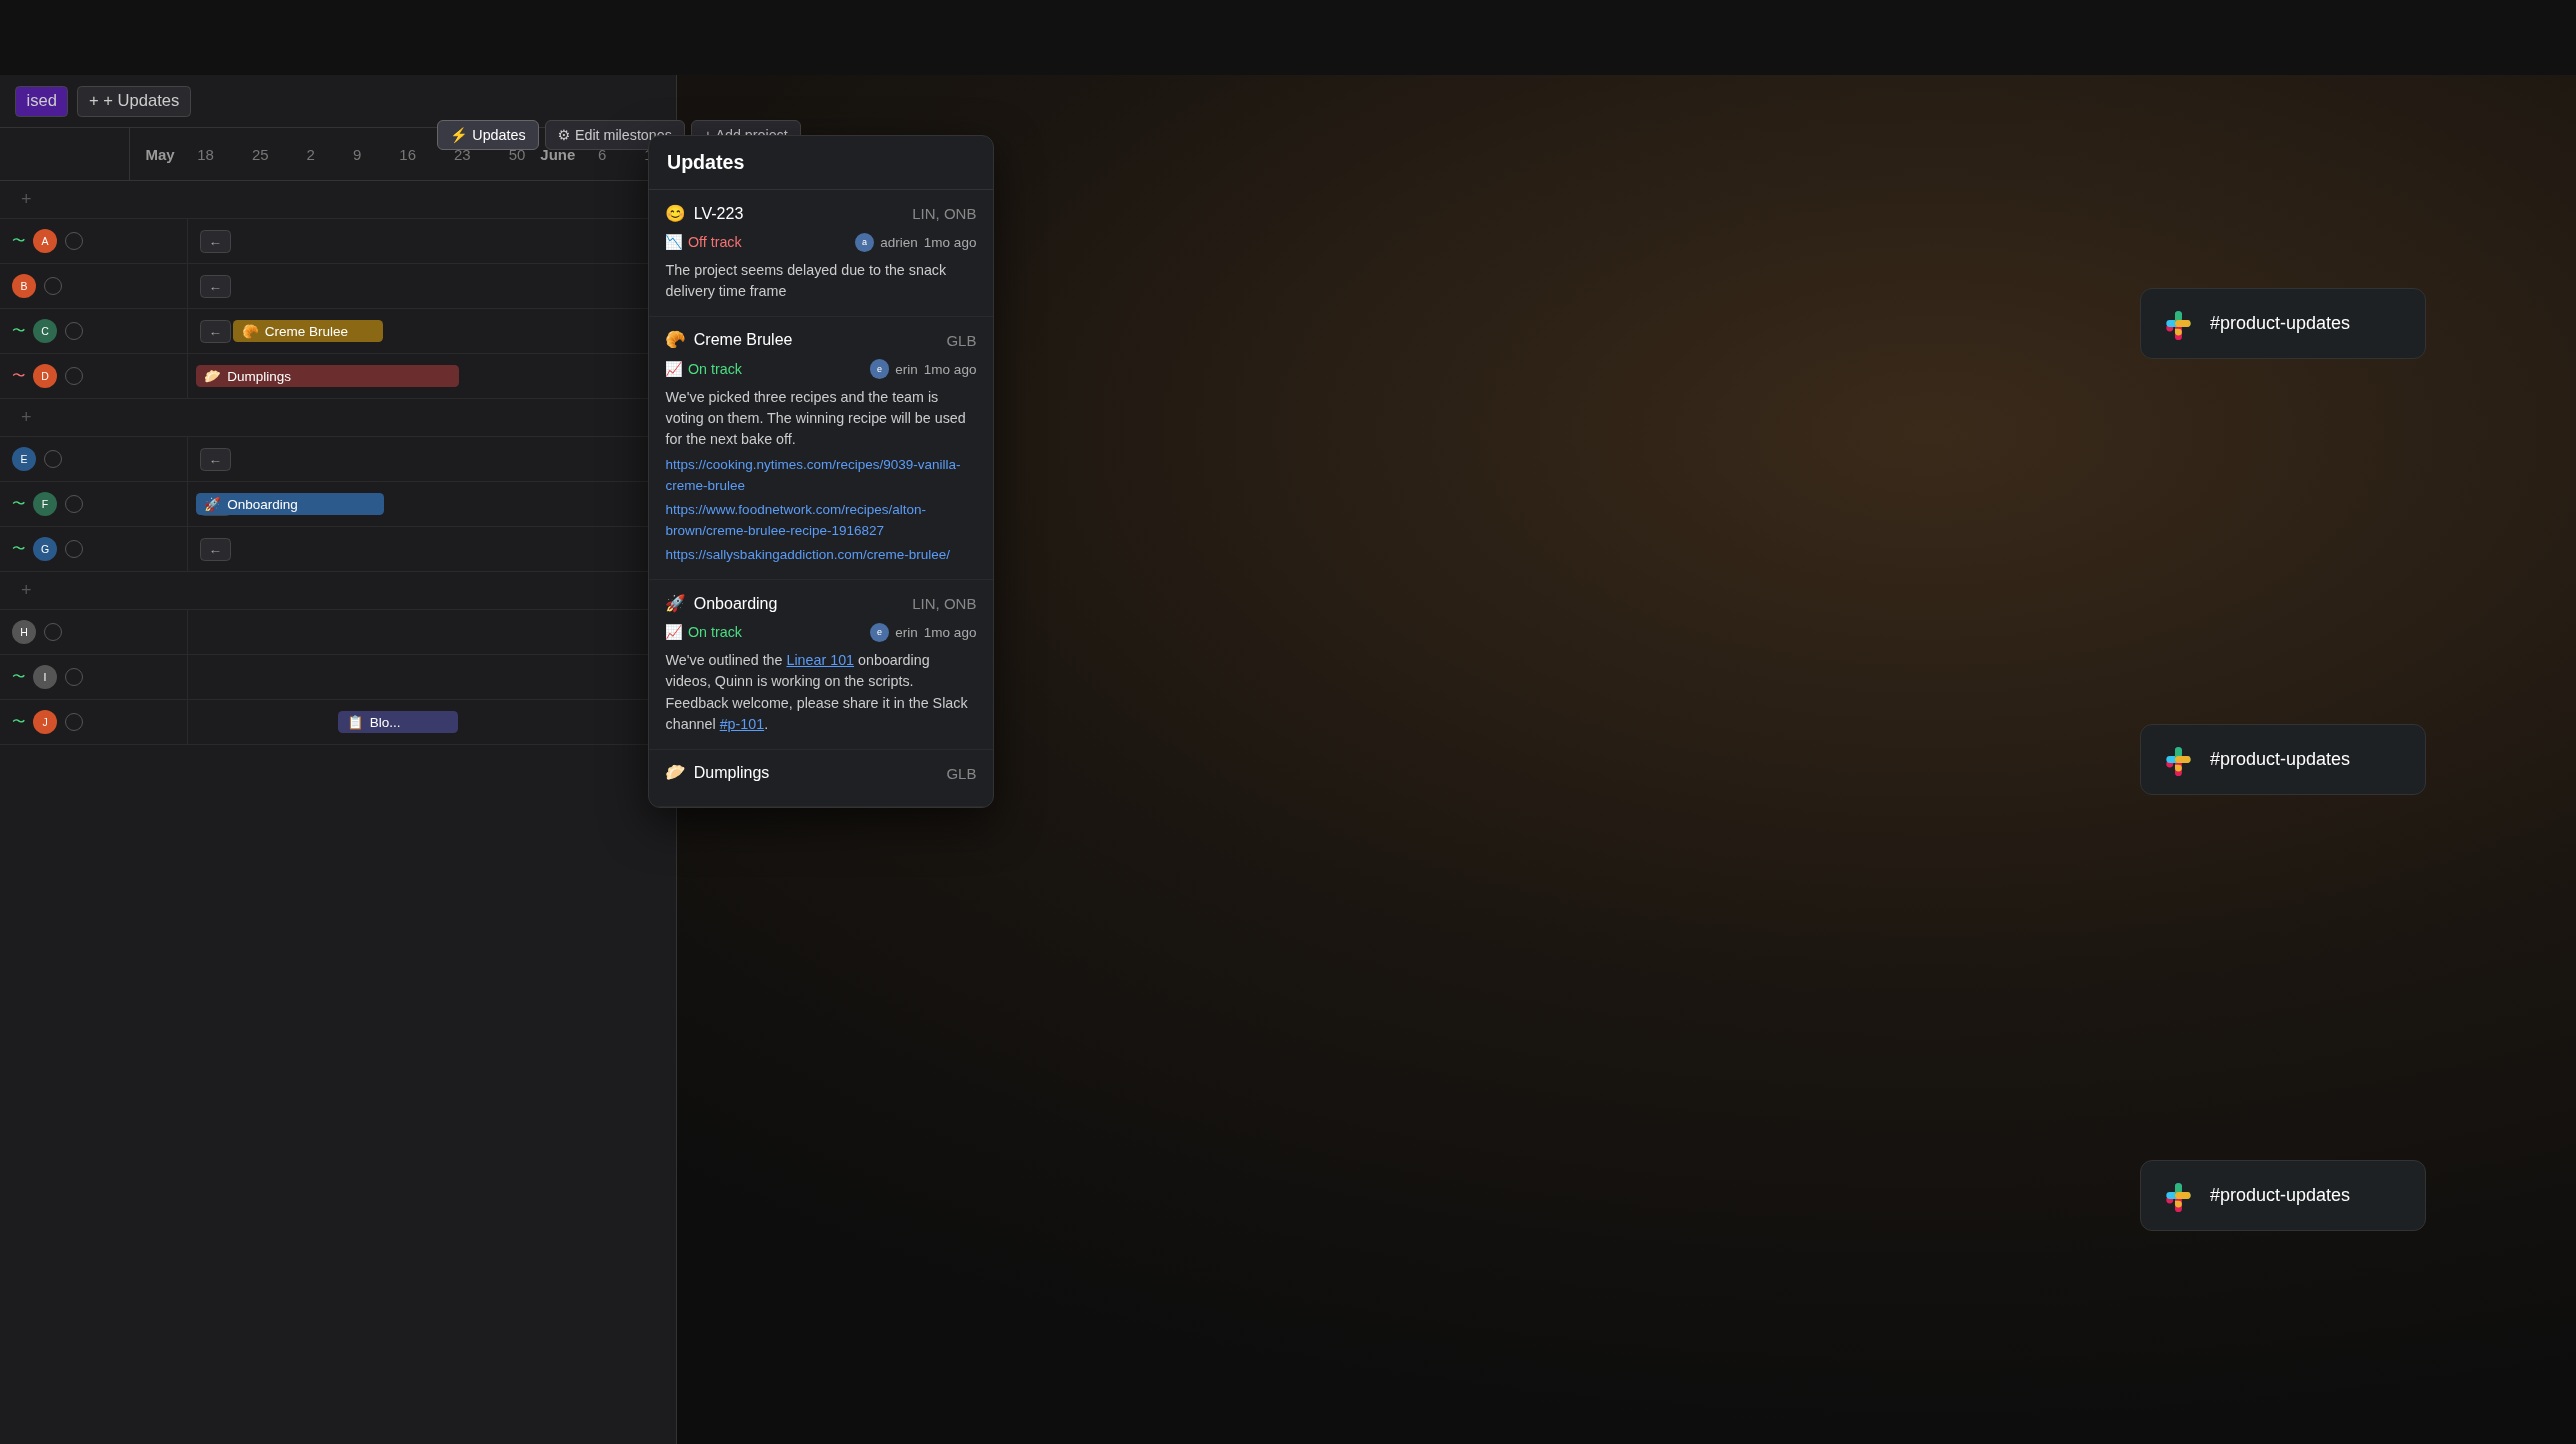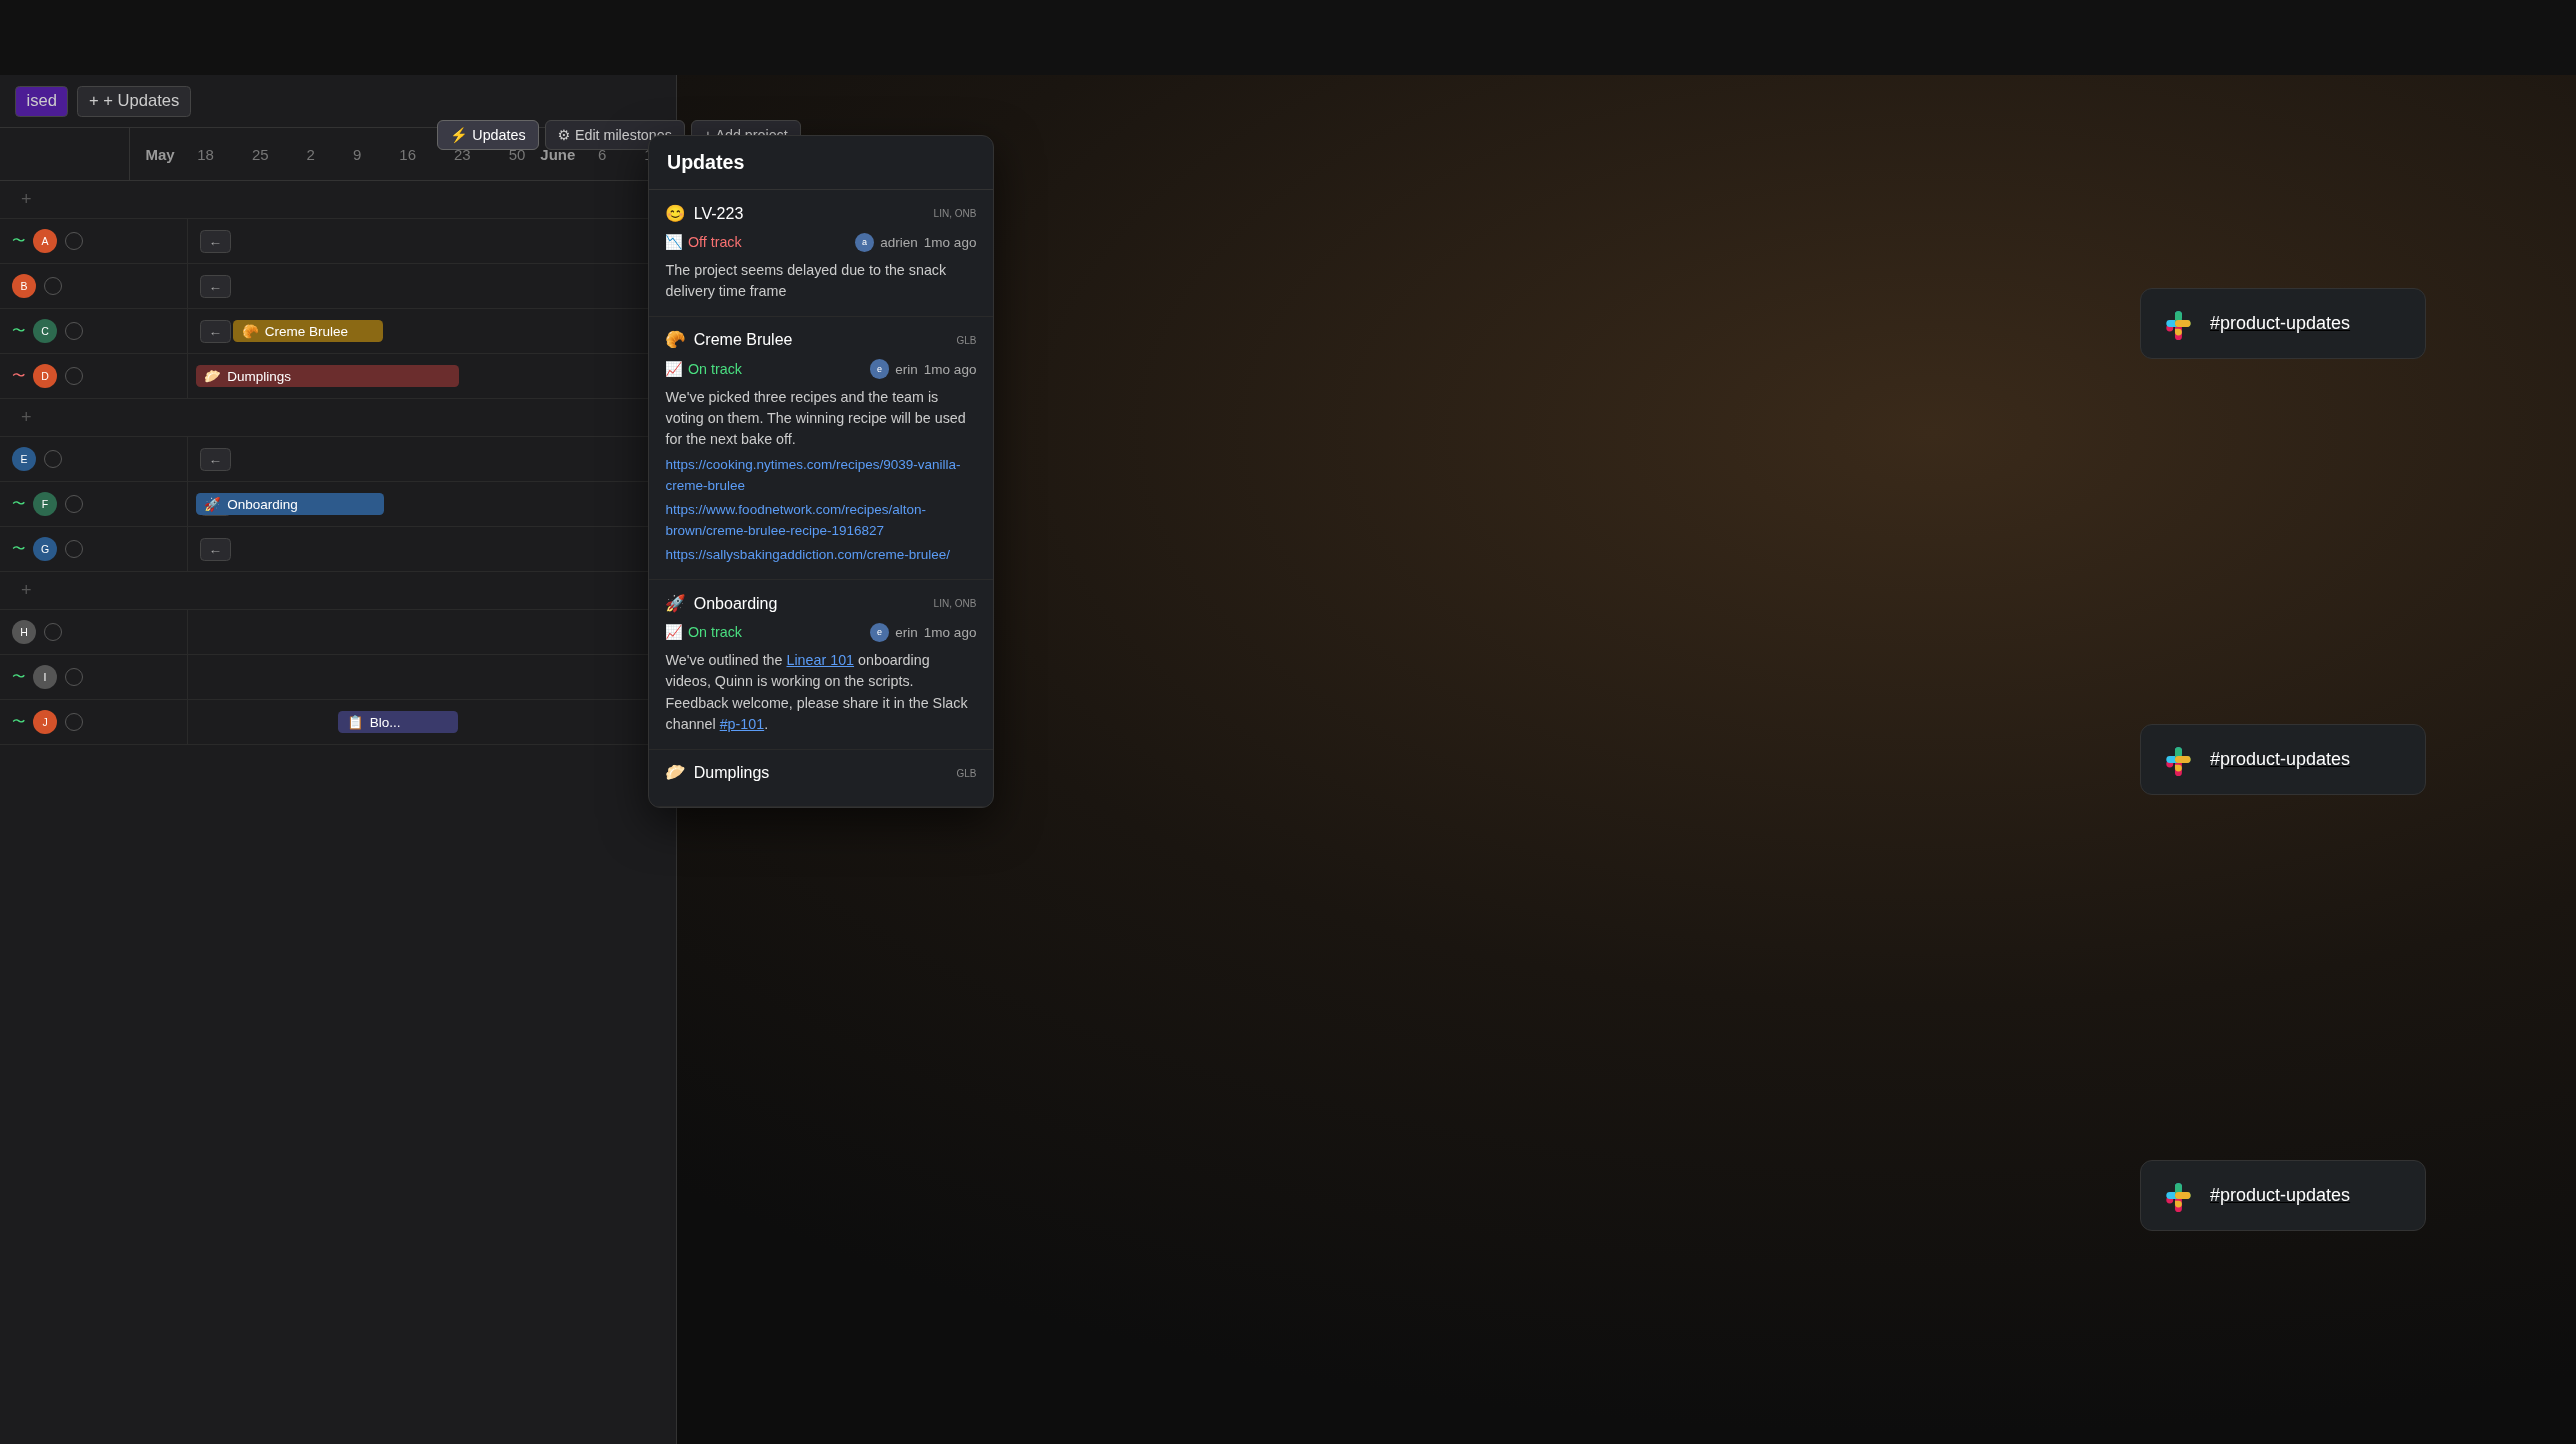--- a/index.html
+++ b/index.html
@@ -288,21 +288,21 @@
       font-size: 16px;
       font-weight: 500;
     }
 
     .project-icon {
       font-size: 16.6px;
     }
 
     .update-tags {
       color: #888;
-      font-size: 10px;
+      font-size: 15px;
     }
 
     .update-meta {
       display: flex;
       align-items: center;
       justify-content: space-between;
       margin-bottom: 7.5px;
     }
 
     .update-status {
@@ -357,21 +357,20 @@
       position: absolute;
       right: 150px;
       top: 0;
       bottom: 0;
       width: 286px;
       display: flex;
       flex-direction: column;
       justify-content: space-around;
       padding: 30px 0;
       z-index: 5;
-      text-decoration: underline;
     }
 
     .slack-channel {
       background: #1e2124;
       border: 0.8px solid #333;
       border-radius: 12px;
       padding: 15px 18px;
       display: flex;
       align-items: center;
       gap: 12px;

